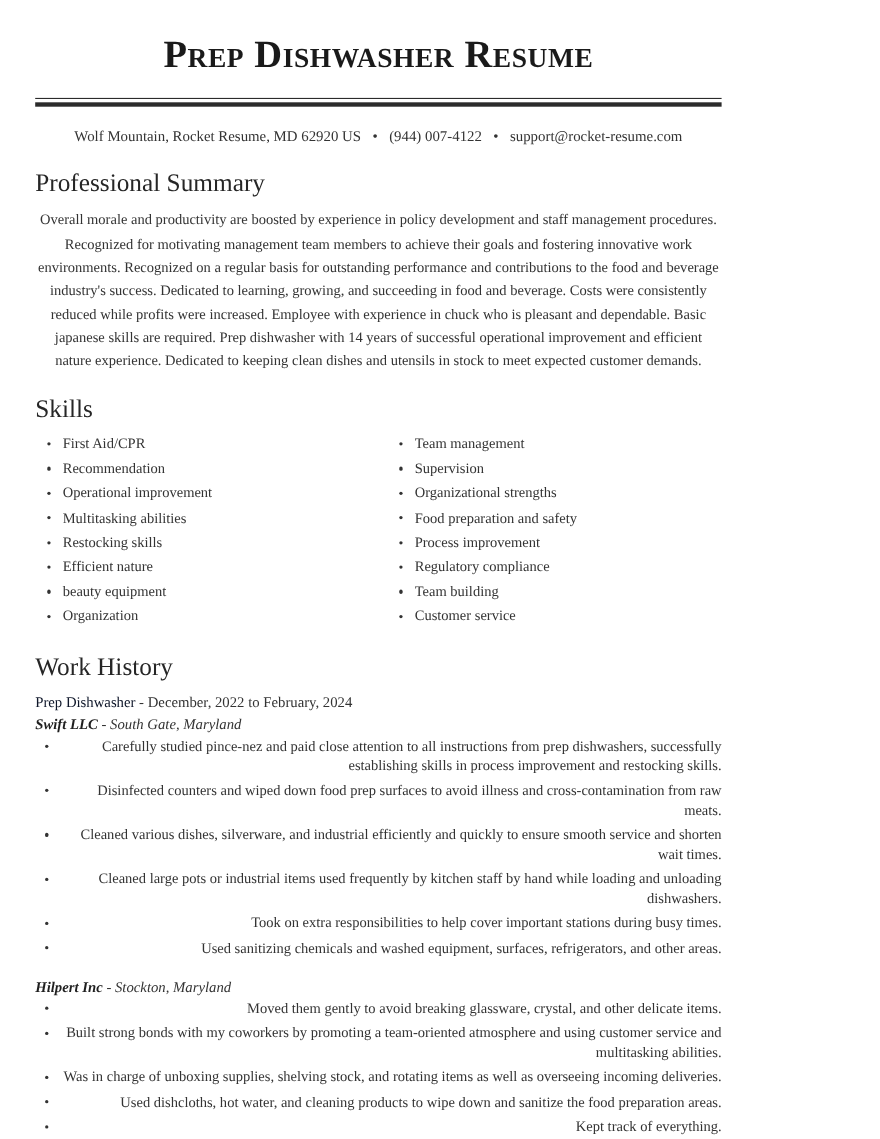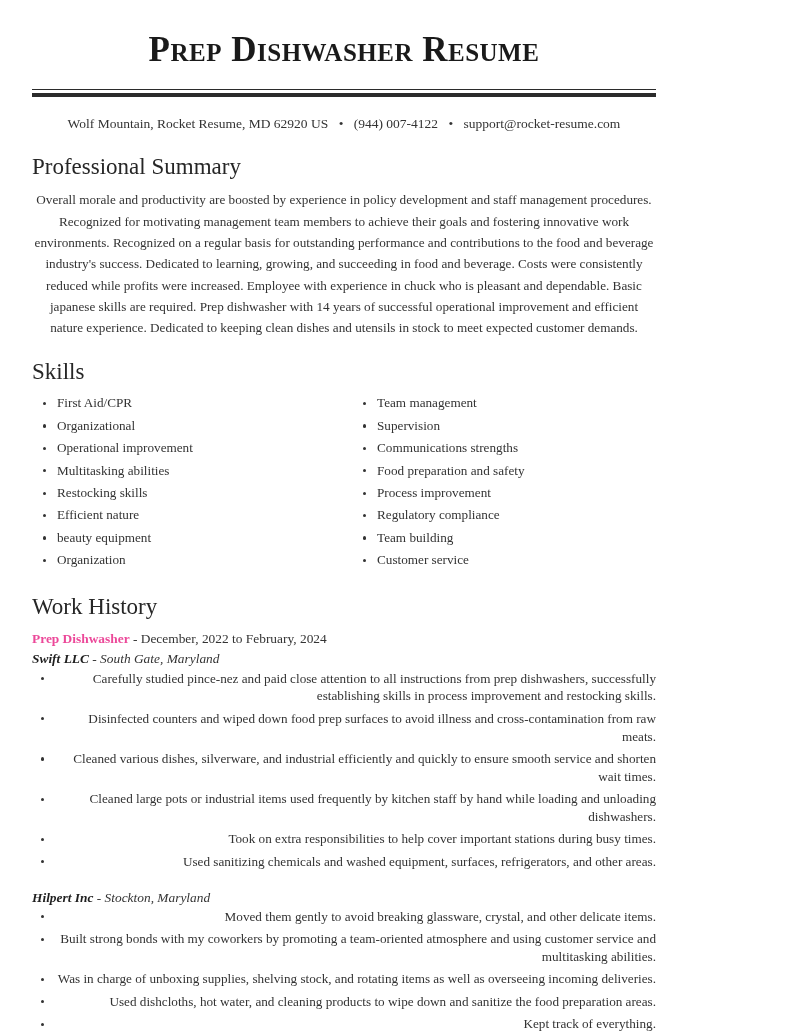--- a/index.html
+++ b/index.html
@@ -132,22 +132,22 @@
   }
   .job + .job {
     margin-top: 17px;
   }
   .job-title-line {
     font-size: 13.4px;
     line-height: 1.5;
     color: #333333;
   }
   .job-title {
-    font-weight: 700;
-    color: #ec4899;
+    font-weight: 400;
+    color: #0f172a;
   }
   .job-dash {
     color: #333333;
   }
   .job-dates {
     color: #333333;
   }
   .job-company-line {
     font-size: 13.4px;
     line-height: 1.5;
@@ -206,34 +206,34 @@
     <h2 class="section-title">Professional Summary</h2>
     <p class="summary-text">Overall morale and productivity are boosted by experience in policy development and staff management procedures. Recognized for motivating management team members to achieve their goals and fostering innovative work environments. Recognized on a regular basis for outstanding performance and contributions to the food and beverage industry's success. Dedicated to learning, growing, and succeeding in food and beverage. Costs were consistently reduced while profits were increased. Employee with experience in chuck who is pleasant and dependable. Basic japanese skills are required. Prep dishwasher with 14 years of successful operational improvement and efficient nature experience. Dedicated to keeping clean dishes and utensils in stock to meet expected customer demands.</p>
   </div>
 
   <div class="section">
     <h2 class="section-title">Skills</h2>
     <div class="skills-columns">
       <div class="skills-col">
         <ul class="bullets" id="skills-left">
             <li>First Aid/CPR</li>
-            <li>Organizational</li>
+            <li>Recommendation</li>
             <li>Operational improvement</li>
             <li>Multitasking abilities</li>
             <li>Restocking skills</li>
             <li>Efficient nature</li>
             <li>beauty equipment</li>
             <li>Organization</li>
           </ul>
       </div>
       <div class="skills-col">
         <ul class="bullets" id="skills-right">
             <li>Team management</li>
             <li>Supervision</li>
-            <li>Communications strengths</li>
+            <li>Organizational strengths</li>
             <li>Food preparation and safety</li>
             <li>Process improvement</li>
             <li>Regulatory compliance</li>
             <li>Team building</li>
             <li>Customer service</li>
           </ul>
       </div>
     </div>
   </div>
 

